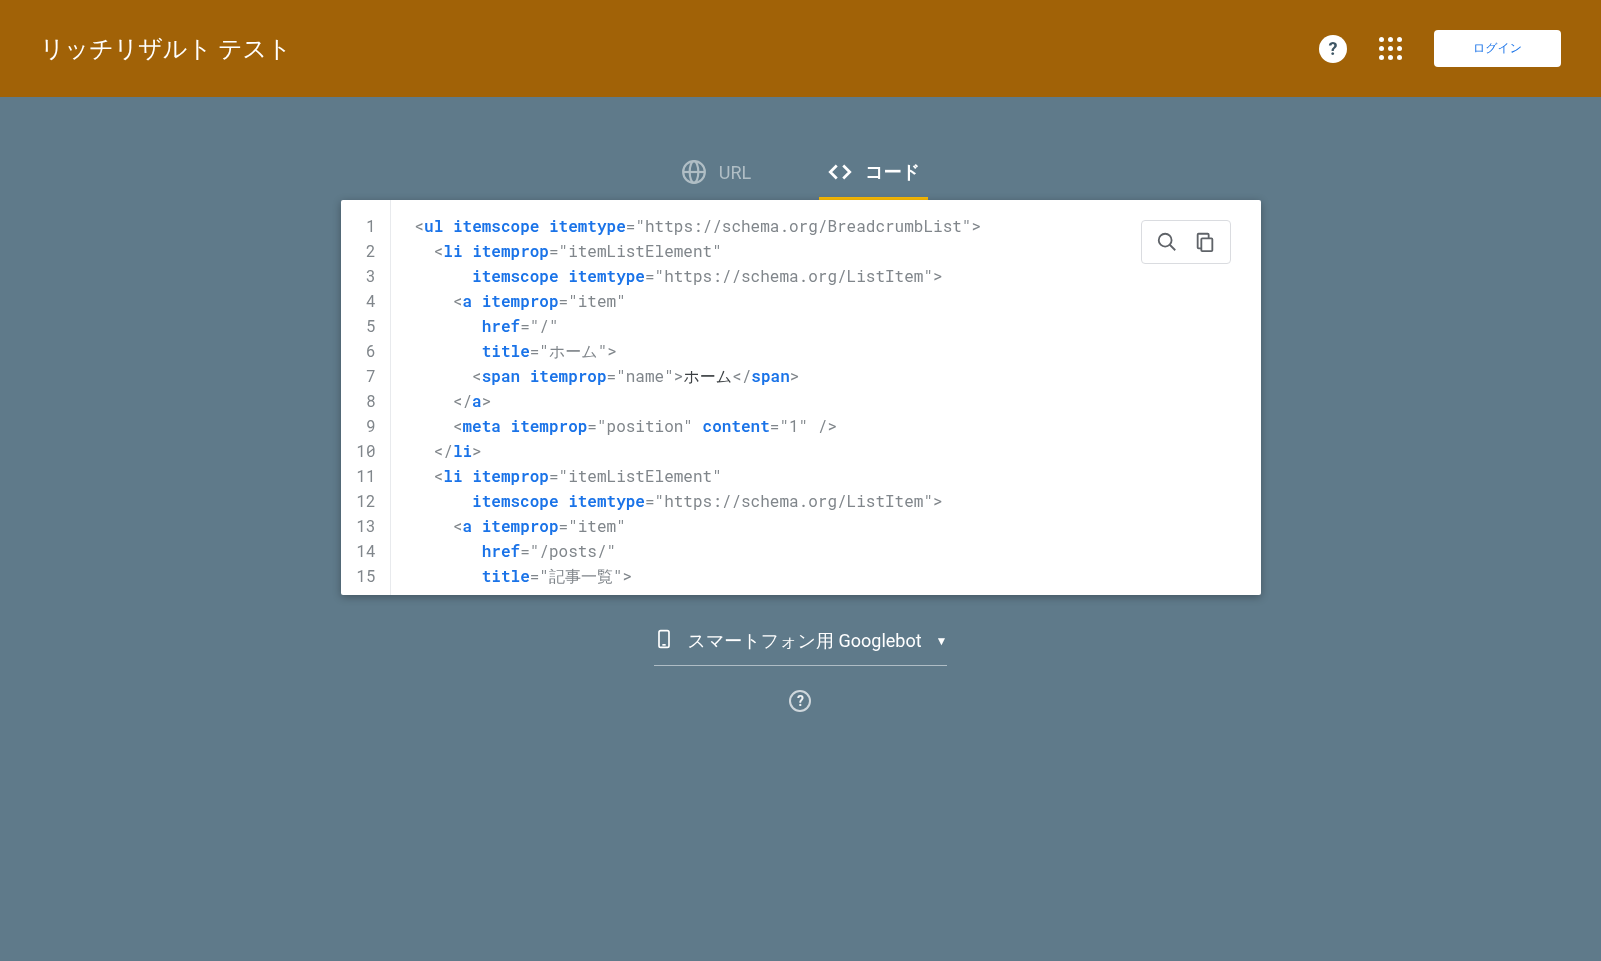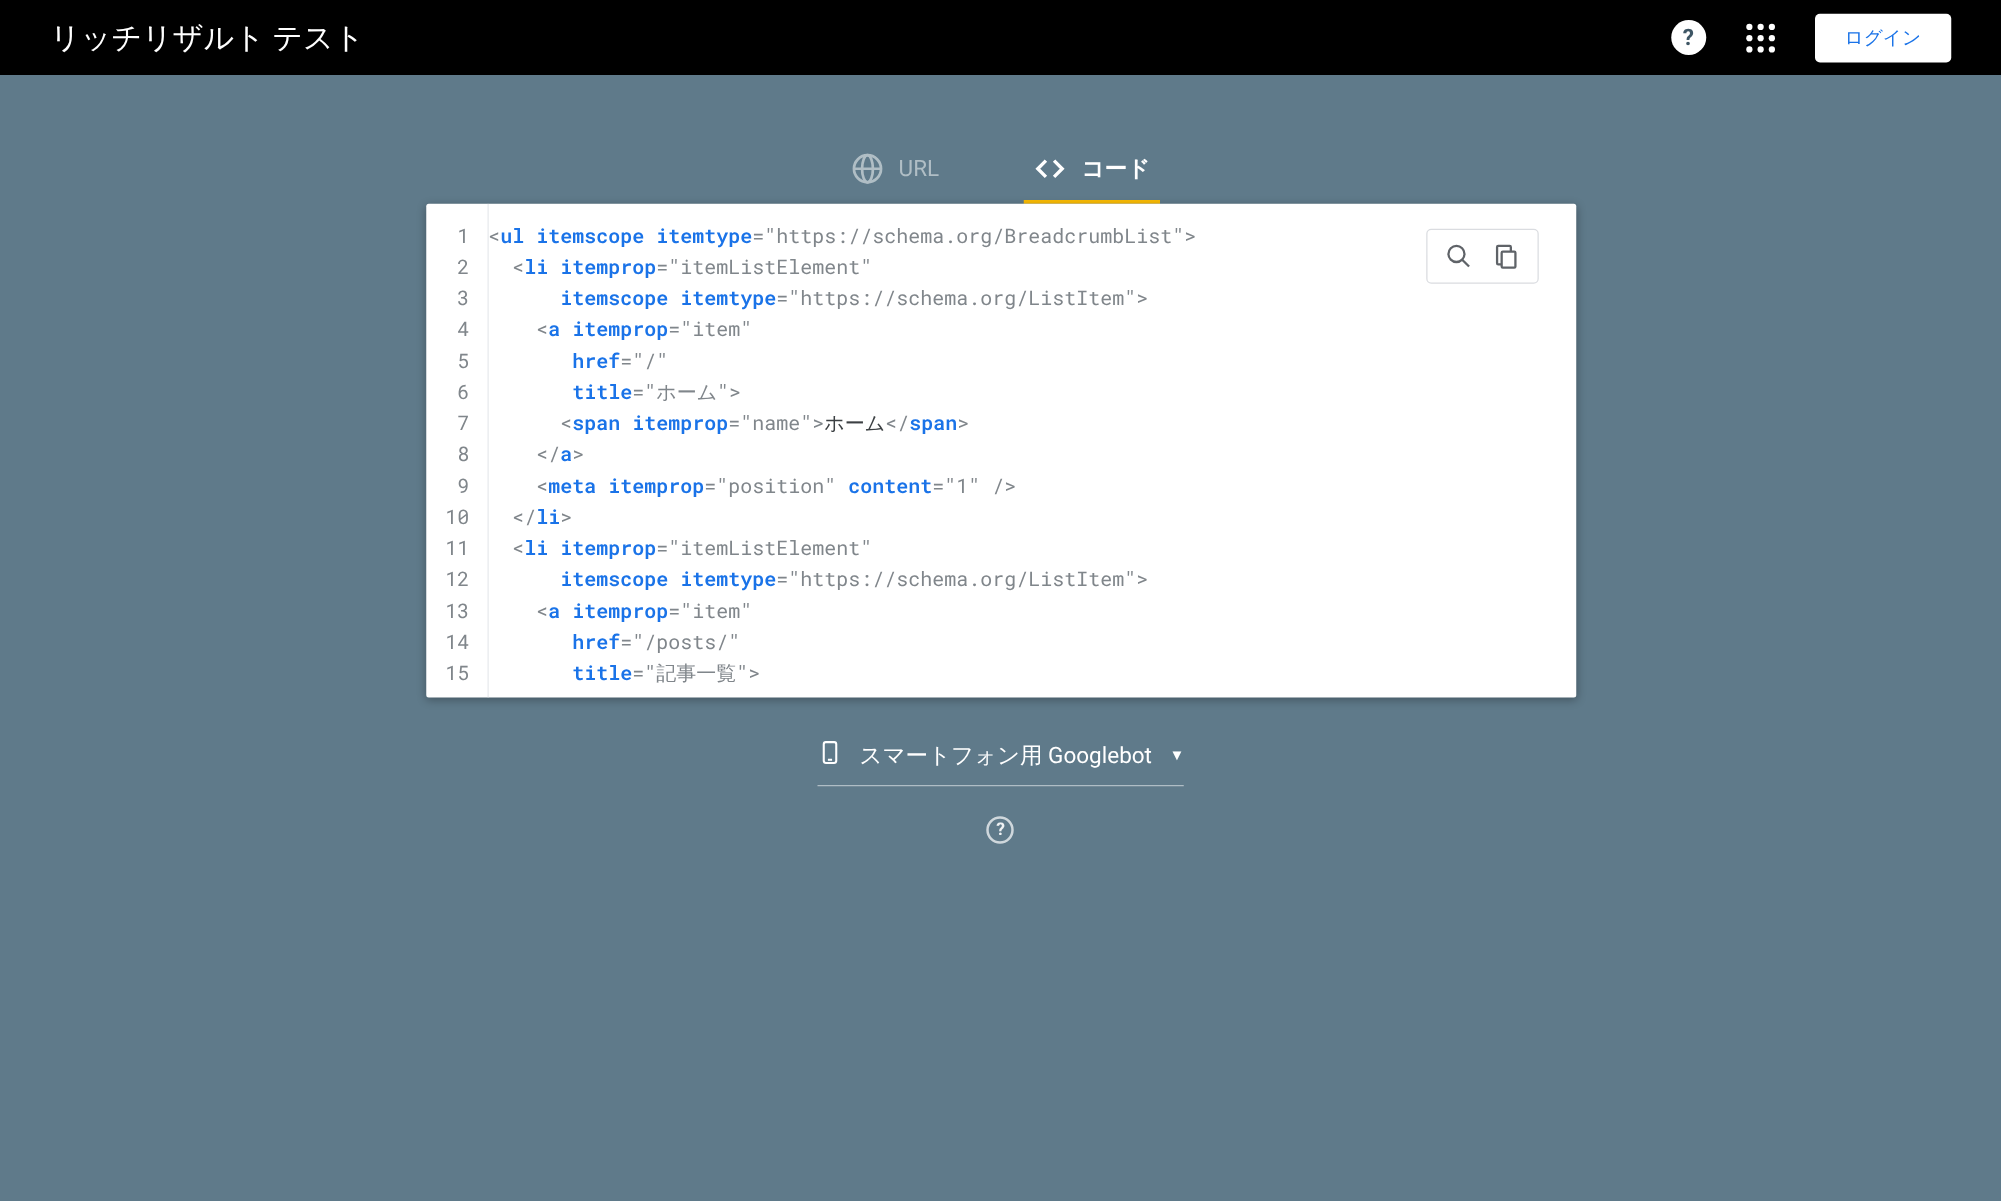--- a/index.html
+++ b/index.html
@@ -8,22 +8,22 @@
       box-sizing: border-box;
     }
     body {
       font-family: -apple-system, BlinkMacSystemFont, "Segoe UI", Roboto, Arial, sans-serif;
       background: #5f7a8a;
       width: 1601px;
       height: 961px;
       overflow: hidden;
     }
     .header {
-      background: #000000;
-      height: 60px;
+      background: #a16207;
+      height: 97px;
       display: flex;
       align-items: center;
       justify-content: space-between;
       padding: 0 40px;
     }
     .header-title {
       color: #fff;
       font-size: 24px;
       font-weight: 400;
     }
@@ -54,22 +54,22 @@
     }
     .apps-icon span {
       background: #fff;
       border-radius: 50%;
     }
     .login-button {
       background: #fff;
       color: #1a73e8;
       border: none;
       border-radius: 4px;
-      padding: 10px 24px;
-      font-size: 15px;
+      padding: 10px 39px;
+      font-size: 12px;
       font-weight: 500;
       cursor: pointer;
     }
     .main {
       padding-top: 50px;
       display: flex;
       flex-direction: column;
       align-items: center;
     }
     .page-heading {
@@ -143,21 +143,21 @@
       text-align: right;
       color: #80868b;
       border-right: 1px solid #e8eaed;
       user-select: none;
       min-width: 50px;
     }
     .line-numbers div {
       height: 25px;
     }
     .code-lines {
-      padding: 13px 0;
+      padding: 13px 24px;
       flex: 1;
       white-space: pre;
       color: #3c4043;
     }
     .code-lines .line {
       height: 25px;
     }
     .tag { color: #1a73e8; font-weight: 600; }
     .attr { color: #1a73e8; font-weight: 600; }
     .val { color: #80868b; }

